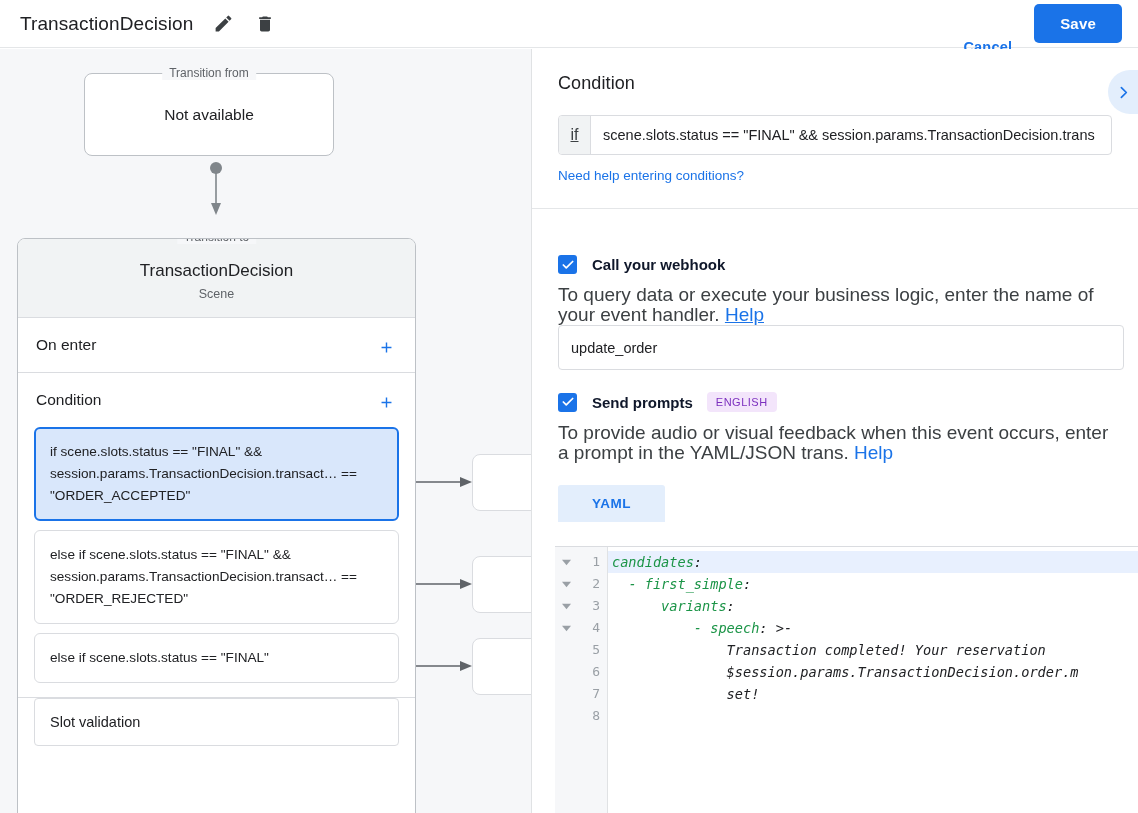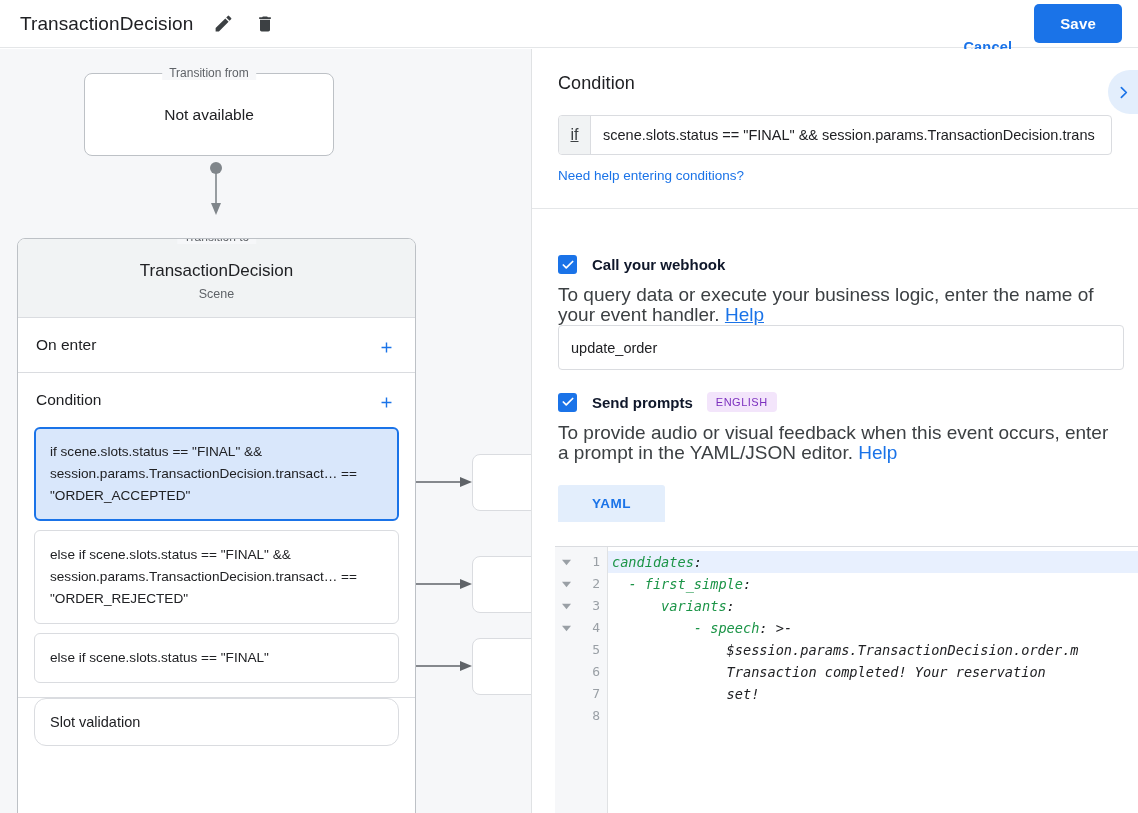--- a/index.html
+++ b/index.html
@@ -169,21 +169,21 @@
   }
   .cond-card.selected {
     background: #d9e7fb;
     border: 2px solid #1a73e8;
     padding: 12px 14px;
   }
   .cond-card:last-child { margin-bottom: 0; }
 
   .simple-card {
     border: 1px solid #dadce0;
-    border-radius: 12px;
+    border-radius: 4px;
     background: #ffffff;
     padding: 15px 15px;
     font-size: 14.5px;
     color: #202124;
     cursor: pointer;
   }
 
   
   #edges {
     position: absolute; left: 0; top: 0;
@@ -522,21 +522,21 @@
     <div class="chk-row">
       <span class="chkbox">
         <svg width="14" height="14" viewBox="0 0 24 24" fill="none" stroke="#ffffff" stroke-width="3" stroke-linecap="round" stroke-linejoin="round">
           <polyline points="20 6 9 17 4 12"></polyline>
         </svg>
       </span>
       <span class="chk-label">Send prompts</span>
       <span class="lang-badge">ENGLISH</span>
     </div>
     <div class="desc">
-      <span>To provide audio or visual feedback when this event occurs, enter a prompt in the YAML/JSON editor.</span>
+      <span>To provide audio or visual feedback when this event occurs, enter a prompt in the YAML/JSON trans.</span>
       <a class="nounder">Help</a>
     </div>
 
     <div class="tabs">
       <button class="tab active">YAML</button>
     </div>
   </div>
 </div>
 
 <div id="editor">
@@ -574,18 +574,18 @@
       <div class="lnum">5</div>
       <div class="lnum">6</div>
       <div class="lnum">7</div>
       <div class="lnum">8</div>
     </div>
   <div id="code-area">
       <div class="cline hl"><span></span><span class="y-key">candidates</span><span class="y-punct">:</span></div>
       <div class="cline"><span>  </span><span class="y-key">- first_simple</span><span class="y-punct">:</span></div>
       <div class="cline"><span>      </span><span class="y-key">variants</span><span class="y-punct">:</span></div>
       <div class="cline"><span>          </span><span class="y-key">- speech</span><span class="y-punct">: &gt;-</span></div>
+      <div class="cline">              Transaction completed! Your reservation</div>
       <div class="cline">              $session.params.TransactionDecision.order.m</div>
-      <div class="cline">              Transaction completed! Your reservation</div>
       <div class="cline">              set!</div>
       <div class="cline"></div>
     </div>
 </div>
 
 </body></html>

